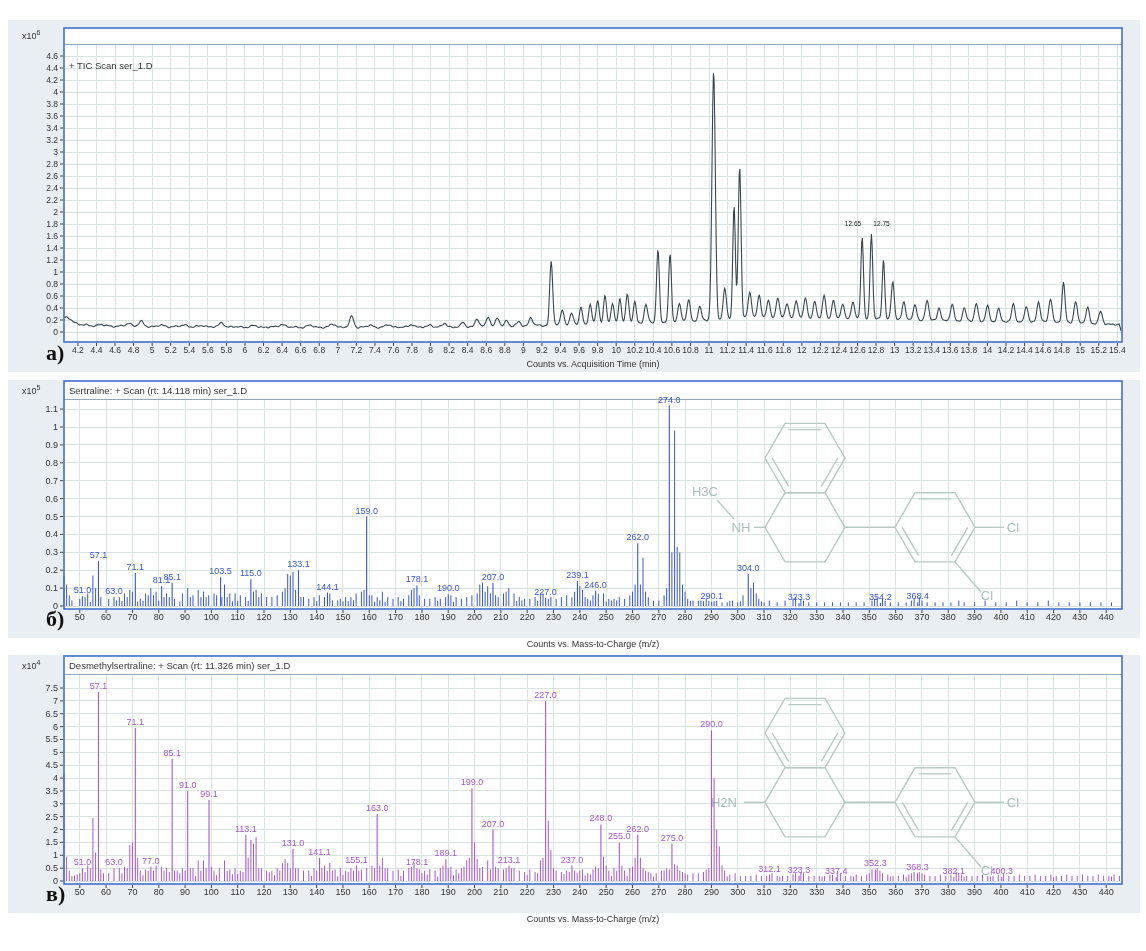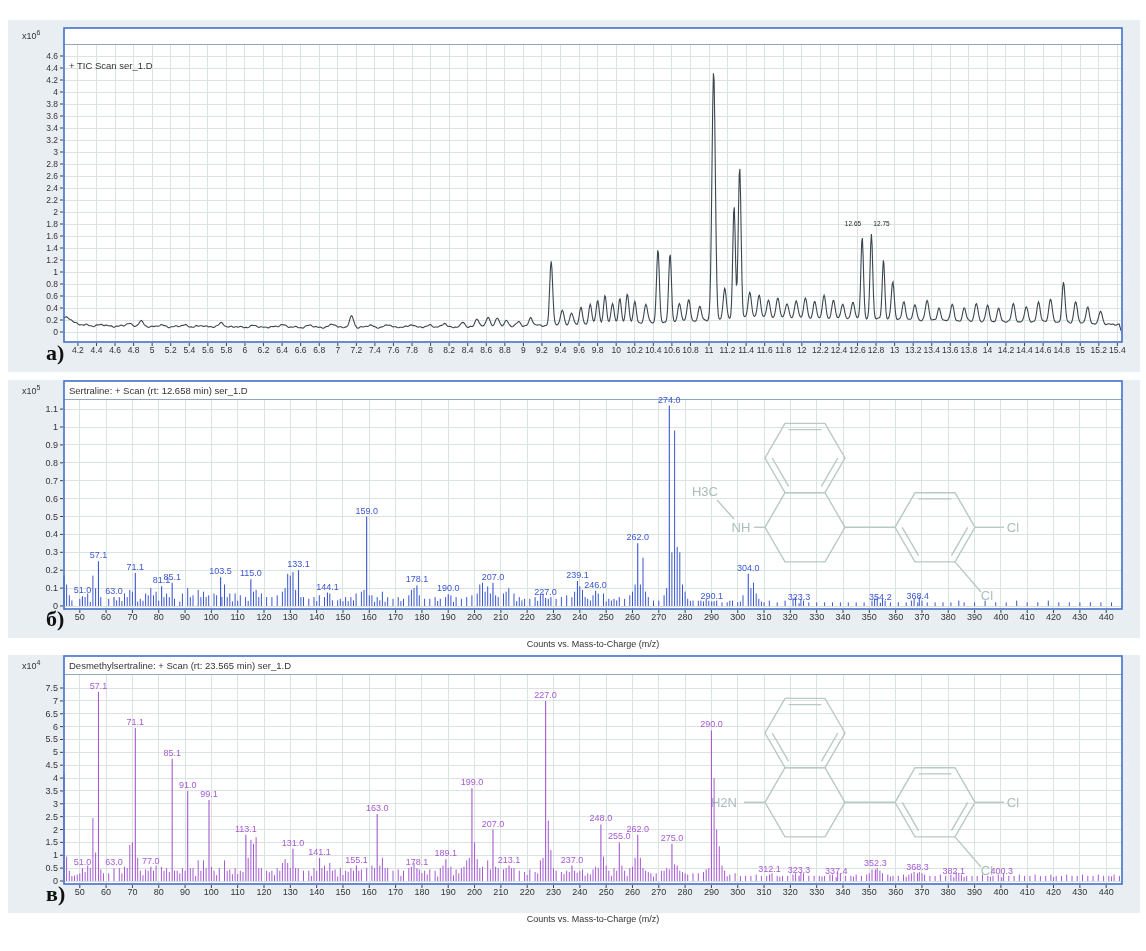--- a/index.html
+++ b/index.html
@@ -279,20 +279,21 @@
         <line x1="52" y1="60" x2="55" y2="60" stroke="#444" stroke-width="1"></line>
         <text x="50" y="63" text-anchor="end">4.2</text>
         <line x1="52" y1="48" x2="55" y2="48" stroke="#444" stroke-width="1"></line>
         <text x="50" y="51" text-anchor="end">4.4</text>
         <line x1="52" y1="36" x2="55" y2="36" stroke="#444" stroke-width="1"></line>
         <text x="50" y="39" text-anchor="end">4.6</text>
       </g>
     </svg>
   <div class="yscale"><span>x10</span><sup>6</sup></div>
   <div class="ptitle">+ TIC Scan ser_1.D</div>
+  <div class="xtitle">Counts vs. Acquisition Time (min)</div>
   <div class="pletter">a)</div>
 </div>
 
 <div class="panel" id="panel-b">
   <svg id="svg-b" width="1132" height="258">
       <rect x="56" y="1" width="1058" height="228" fill="#ffffff"></rect>
       <g stroke="#d9e4e1" stroke-width="1" shape-rendering="crispEdges">
         <line x1="71.7908" y1="19" x2="71.7908" y2="229"></line>
         <line x1="98.1088" y1="19" x2="98.1088" y2="229"></line>
         <line x1="124.4268" y1="19" x2="124.4268" y2="229"></line>
@@ -520,21 +521,21 @@
         <text x="50" y="85.79999999999998" text-anchor="end">0.8</text>
         <line x1="52" y1="64.9" x2="55" y2="64.9" stroke="#444" stroke-width="1"></line>
         <text x="50" y="67.9" text-anchor="end">0.9</text>
         <line x1="52" y1="47" x2="55" y2="47" stroke="#444" stroke-width="1"></line>
         <text x="50" y="50" text-anchor="end">1</text>
         <line x1="52" y1="29.099999999999994" x2="55" y2="29.099999999999994" stroke="#444" stroke-width="1"></line>
         <text x="50" y="32.099999999999994" text-anchor="end">1.1</text>
       </g>
     </svg>
   <div class="yscale"><span>x10</span><sup>5</sup></div>
-  <div class="ptitle">Sertraline: + Scan (rt: 12.658 min) ser_1.D</div>
+  <div class="ptitle">Sertraline: + Scan (rt: 14.118 min) ser_1.D</div>
   <div class="xtitle">Counts vs. Mass-to-Charge (m/z)</div>
   <div class="pletter">б)</div>
 </div>
 
 <div class="panel" id="panel-c">
   <svg id="svg-c" width="1132" height="258">
       <rect x="56" y="1" width="1058" height="228" fill="#ffffff"></rect>
       <g stroke="#d9e4e1" stroke-width="1" shape-rendering="crispEdges">
         <line x1="71.7908" y1="19" x2="71.7908" y2="229"></line>
         <line x1="98.1088" y1="19" x2="98.1088" y2="229"></line>
@@ -789,16 +790,16 @@
         <text x="50" y="74.62" text-anchor="end">6</text>
         <line x1="52" y1="58.754999999999995" x2="55" y2="58.754999999999995" stroke="#444" stroke-width="1"></line>
         <text x="50" y="61.754999999999995" text-anchor="end">6.5</text>
         <line x1="52" y1="45.889999999999986" x2="55" y2="45.889999999999986" stroke="#444" stroke-width="1"></line>
         <text x="50" y="48.889999999999986" text-anchor="end">7</text>
         <line x1="52" y1="33.025000000000006" x2="55" y2="33.025000000000006" stroke="#444" stroke-width="1"></line>
         <text x="50" y="36.025000000000006" text-anchor="end">7.5</text>
       </g>
     </svg>
   <div class="yscale"><span>x10</span><sup>4</sup></div>
-  <div class="ptitle">Desmethylsertraline: + Scan (rt: 23.565 min) ser_1.D</div>
+  <div class="ptitle">Desmethylsertraline: + Scan (rt: 11.326 min) ser_1.D</div>
   <div class="xtitle">Counts vs. Mass-to-Charge (m/z)</div>
   <div class="pletter">в)</div>
 </div>
 
 </body></html>

